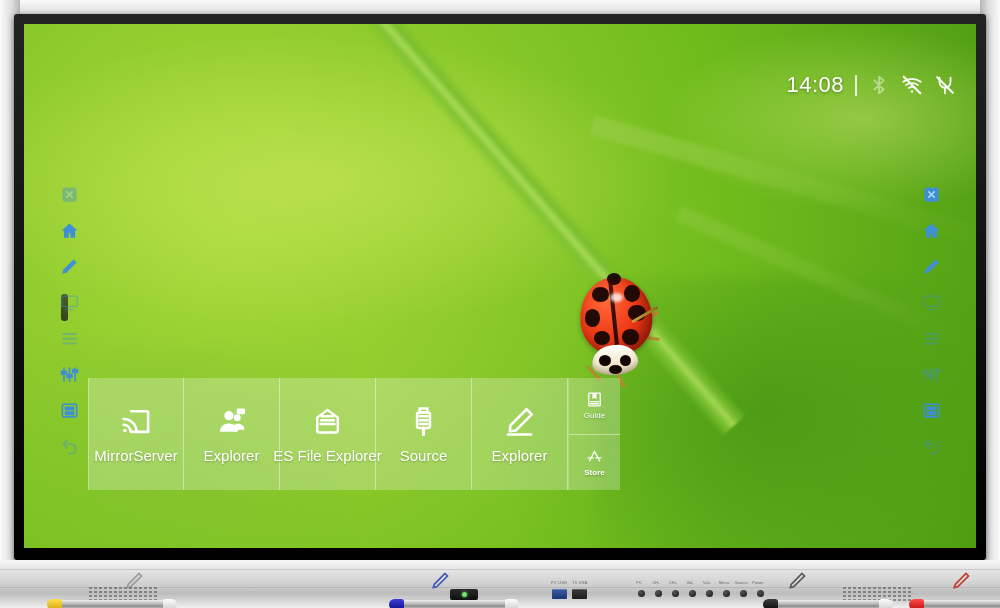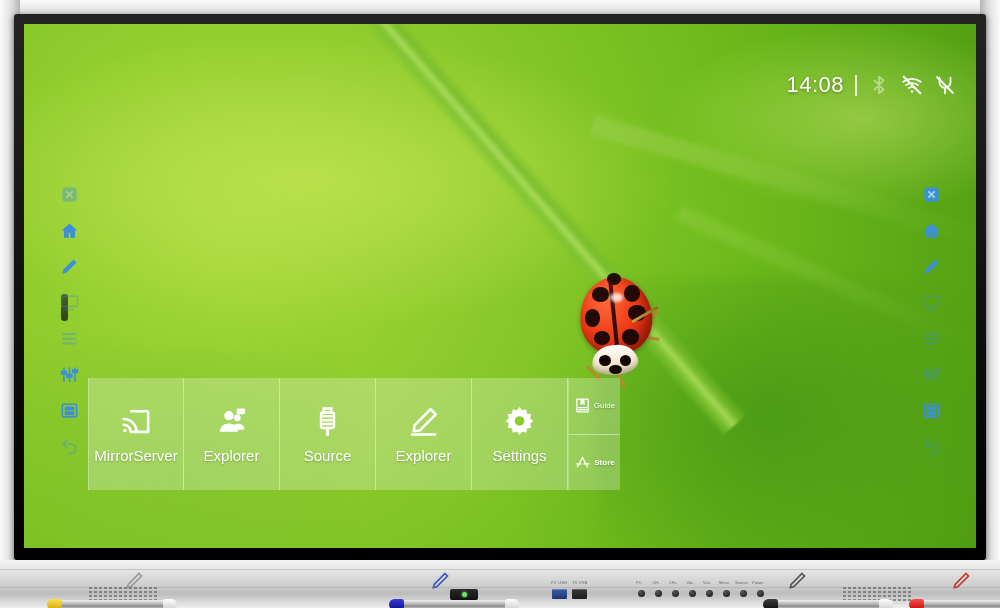--- a/index.html
+++ b/index.html
@@ -103,21 +103,21 @@
     justify-content:center; gap:9px;
     background:rgba(255,255,255,.26);
     border-right:1px solid rgba(255,255,255,.42); }
   .dock-item:first-child { border-left:1px solid rgba(255,255,255,.30);justify-content:center; }
   .dock-item .d-ico { height:34px; display:flex; align-items:center; justify-content:center; }
   .dock-item .d-ico svg { width:31px; height:31px; }
   .dock-item .d-lbl { font-size:15px; color:#ffffff; white-space:nowrap;
     text-shadow:0 1px 2px rgba(0,0,0,.25); }
   .dock-col { width:52px; display:flex; flex-direction:column;
     border-left:1px solid rgba(255,255,255,.42); }
-  .dock-mini { flex:1; display:flex; align-items:center;
+  .dock-mini { flex:1; display:flex; flex-direction:column; align-items:center;
     justify-content:center; gap:3px; background:rgba(255,255,255,.26); }
   .dock-mini + .dock-mini { border-top:1px solid rgba(255,255,255,.45);font-weight:bold; }
   .dock-mini svg { width:17px; height:17px; }
   .dock-mini .m-lbl { font-size:8px; color:#ffffff; text-shadow:0 1px 2px rgba(0,0,0,.3); }
 
   
   #chin { position:absolute; left:0; top:560px; width:1000px; height:48px;
     background:linear-gradient(180deg,#f6f6f6 0%,#e3e3e3 22%,#d2d2d2 48%,#bdbdbd 70%,#efefef 100%); }
   .chin-line { position:absolute; left:0; width:1000px; height:1px; background:rgba(0,0,0,.13); }
   .grille { position:absolute; height:17px;
@@ -349,20 +349,29 @@
             <circle cx="10" cy="7.5" r="3.6"></circle>
             <path d="M3 20c0-3.9 3.1-6.4 7-6.4s7 2.5 7 6.4z"></path>
             <circle cx="16.5" cy="9" r="2.6"></circle>
             <path d="M13.8 15c1-.8 2.1-1.2 3.4-1.2 3 0 4.8 1.9 4.8 4.6h-6.4"></path>
             <rect x="16" y="2" width="6.5" height="4.3" rx="1"></rect>
           </svg>
         </span>
         <span class="d-lbl">Explorer</span>
       </div>
 
+      <div class="dock-item">
+        <span class="d-ico">
+          <svg viewBox="0 0 24 24" fill="none" stroke="#ffffff" stroke-width="1.9" stroke-linejoin="round">
+            <path d="M4 19V9l8-6 8 6v10a1.5 1.5 0 0 1-1.5 1.5h-13A1.5 1.5 0 0 1 4 19z"></path>
+            <path d="M7.5 8h9M7 11h10M6.5 14h11" stroke-linecap="round"></path>
+          </svg>
+        </span>
+        <span class="d-lbl">ES File Explorer</span>
+      </div>
 
       <div class="dock-item">
         <span class="d-ico">
           <svg viewBox="0 0 24 24" fill="none" stroke="#ffffff" stroke-width="1.9">
             <path d="M9 2h6v3H9z"></path>
             <rect x="7" y="5" width="10" height="12" rx="1.5"></rect>
             <path d="M8.8 8h6.4M8.8 11h6.4M8.8 14h6.4" stroke-linecap="round"></path>
             <path d="M12 17v5" stroke-width="2.4" stroke-linecap="round"></path>
           </svg>
         </span>
@@ -373,29 +382,20 @@
         <span class="d-ico">
           <svg viewBox="0 0 24 24" fill="none" stroke="#ffffff" stroke-width="2" stroke-linecap="round" stroke-linejoin="round">
             <path d="M17.5 2.5l4 4L9 19l-4.5.5L5 15z"></path>
             <path d="M3 22h18"></path>
           </svg>
         </span>
         <span class="d-lbl">Explorer</span>
       </div>
 
 
-      <div class="dock-item">
-        <span class="d-ico">
-          <svg viewBox="0 0 24 24" fill="#ffffff">
-            <path d="M12 0.8l2 2.6 3.2-.9.6 3.3 3.3.6-.9 3.2 2.6 2-2.6 2 .9 3.2-3.3.6-.6 3.3-3.2-.9-2 2.6-2-2.6-3.2.9-.6-3.3-3.3-.6.9-3.2-2.6-2 2.6-2-.9-3.2 3.3-.6.6-3.3 3.2.9z"></path>
-            <circle cx="12" cy="11.6" r="3.7" fill="#8ecb2c"></circle>
-          </svg>
-        </span>
-        <span class="d-lbl">Settings</span>
-      </div>
 
       <div class="dock-col">
         <div class="dock-mini">
           <svg viewBox="0 0 24 24" fill="none" stroke="#ffffff" stroke-width="1.8">
             <rect x="4" y="3" width="16" height="18" rx="1"></rect>
             <path d="M10 3v7l2-1.4L14 10V3" fill="#ffffff"></path>
             <path d="M6.5 15h11M6.5 18h11" stroke-linecap="round"></path>
           </svg>
           <span class="m-lbl">Guide</span>
         </div>

